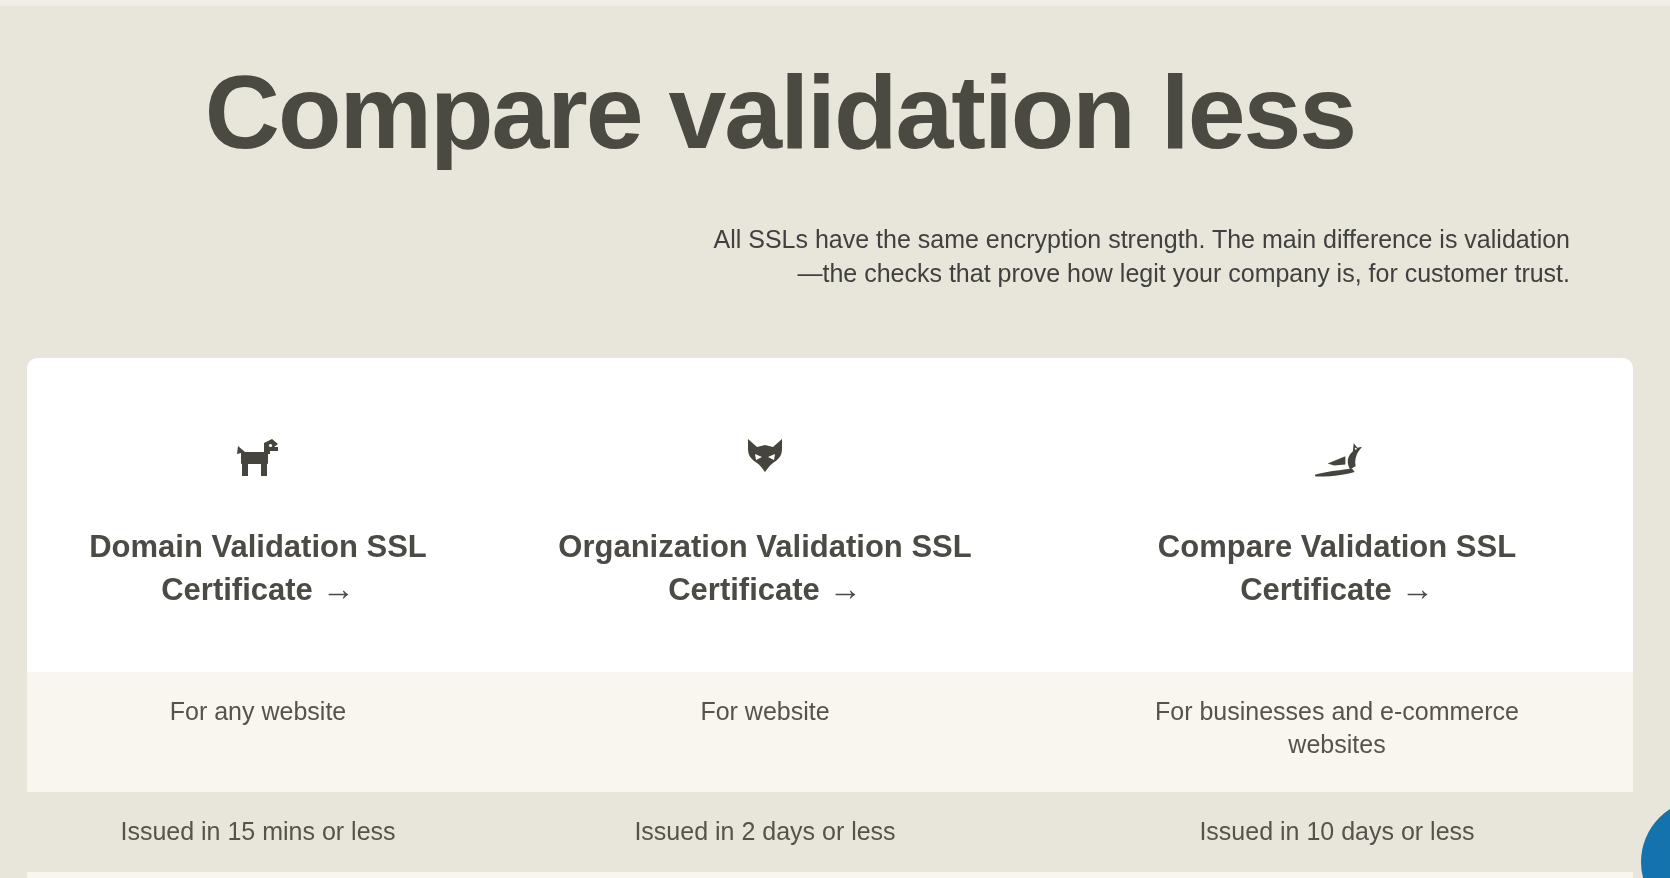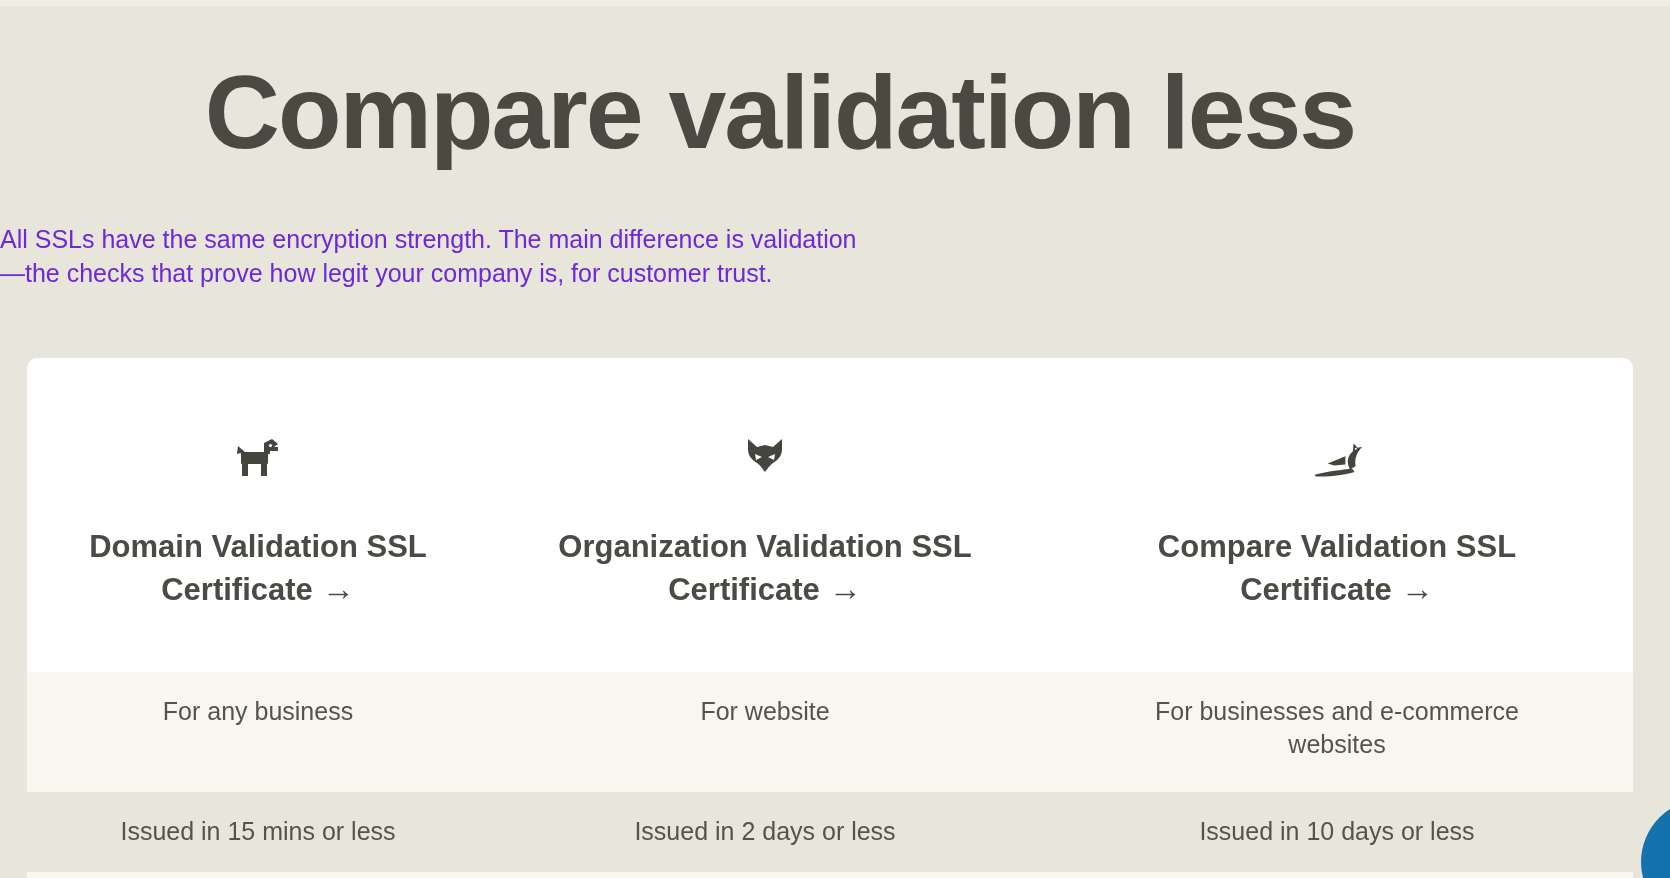--- a/index.html
+++ b/index.html
@@ -28,24 +28,24 @@
     line-height: 108px;
     font-weight: 700;
     letter-spacing: -2px;
     color: #4b4a42;
   }
 
   .page-subtitle {
     position: absolute;
     top: 222px; left: 0;
     width: 1570px;
-    text-align: left;
+    text-align: right;
     font-size: 25px;
     line-height: 34px;
-    color: #6d28d9;
+    color: #404040;
   }
 
   .card {
     position: absolute;
     left: 27px; top: 358px;
     width: 1606px; height: 364px;
     background: #ffffff;
     border-radius: 10px 10px 0 0;
     display: grid;
     grid-template-columns: 462px 552px 592px;
@@ -158,21 +158,21 @@
         <path class="ink" d="M18 30 L37 22 L37 31 L25 32 Z"></path>
         <circle cx="48.2" cy="14" r="1.1" fill="#ffffff"></circle>
       </svg>
       <h3 class="col-title">
         <span>Compare Validation SSL</span><br>
         <span>Certificate</span><span class="arrow">→</span>
       </h3>
     </div>
 
     <div class="cell band-cell body-cell">
-      <span class="cell-text">For any business</span>
+      <span class="cell-text">For any website</span>
     </div>
     <div class="cell band-cell body-cell">
       <span class="cell-text">For website</span>
     </div>
     <div class="cell band-cell body-cell">
       <span class="cell-text">For businesses and e-commerce websites</span>
     </div>
 
     <div class="cell body-cell">
       <span class="cell-text">Issued in 15 mins or less</span>

